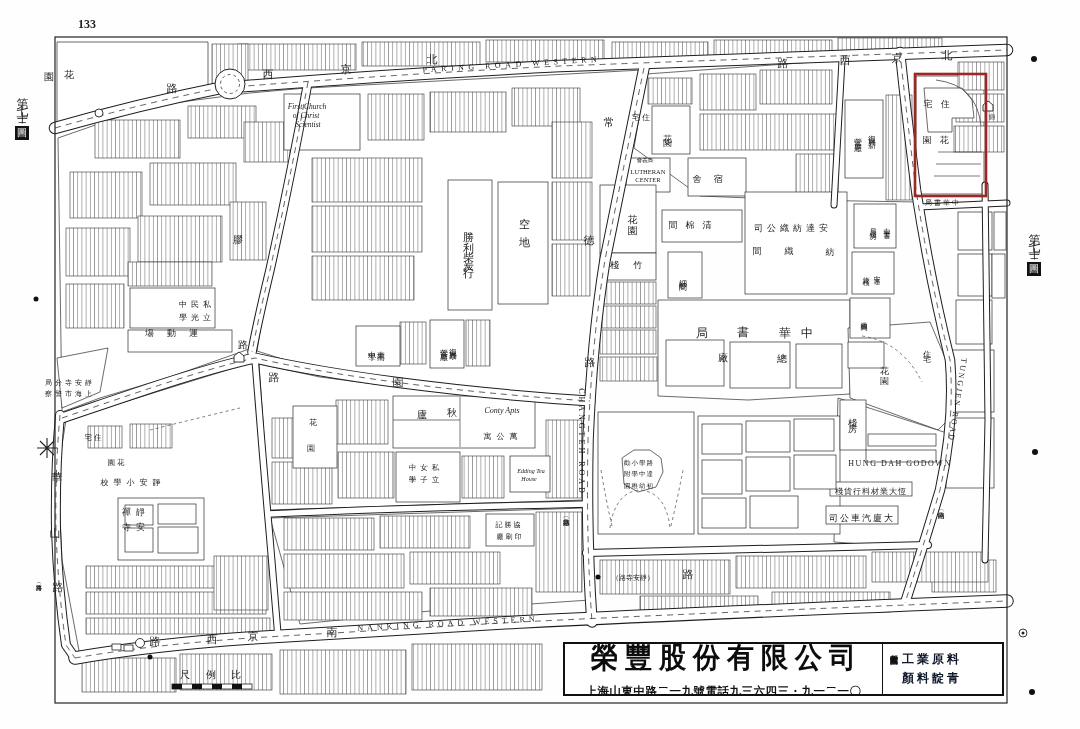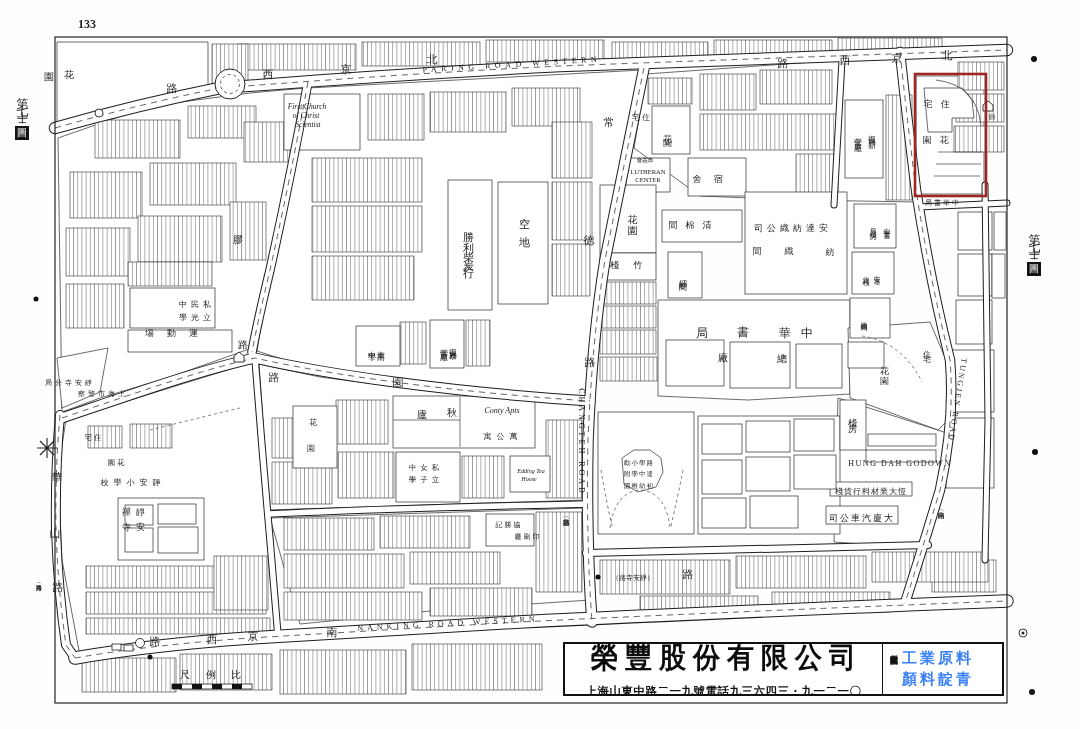--- a/index.html
+++ b/index.html
@@ -23,21 +23,21 @@
           background:#fff;display:flex;}
   #ad-main{width:317px;border-right:1.5px solid #111;display:flex;flex-direction:column;
            align-items:center;justify-content:center;overflow:hidden;}
   #ad-company{font-size:27px;font-weight:bold;letter-spacing:7px;color:#0c0c0c;white-space:nowrap;
               font-family:"Liberation Sans","DejaVu Sans",sans-serif;transform:scaleY(1.05);margin-left:7px;}
   #ad-contact{font-size:11.5px;font-weight:bold;letter-spacing:.5px;color:#111;white-space:nowrap;margin-top:8px;}
   #ad-right{flex:1;display:flex;align-items:center;padding:2px 4px;gap:4px;}
   #ad-scope{writing-mode:vertical-rl;text-orientation:upright;font-size:8px;font-weight:bold;
             letter-spacing:1px;color:#111;height:42px;}
   #ad-lines{display:flex;flex-direction:column;justify-content:center;gap:2px;}
-  .ad-line{font-size:15px;font-weight:bold;letter-spacing:3px;color:#3b82f6;white-space:nowrap;
+  .ad-line{font-size:12px;font-weight:bold;letter-spacing:3px;color:#0f172a;white-space:nowrap;
            font-family:"Liberation Sans","DejaVu Sans",sans-serif;}
 </style>
 </head>
 <body>
 
 <div id="stage">
 
   <svg id="map-svg" width="1080" height="729" viewBox="0 0 1080 729">
     <defs>
       <pattern id="hv" width="4.2" height="9" patternUnits="userSpaceOnUse">
@@ -320,21 +320,21 @@
       <span class="lbl" style="left: 238px; top: 240px; font-size: 10px;">膠</span>
       <span class="lbl" style="left: 243px; top: 345px; font-size: 10px;">路</span>
       <span class="lbl" style="left: 57px; top: 477px; font-size: 11px;">華</span>
       <span class="lbl" style="left: 55px; top: 533px; font-size: 11px;">山</span>
       <span class="lbl" style="left: 58px; top: 587px; font-size: 11px;">路</span>
       <span class="lbl v" style="left: 39px; top: 580px; font-size: 6px;">（海格路）</span>
       <span class="lbl v" style="left: 941px; top: 507px; font-size: 6.5px;">（哈同路）</span>
       <span class="lbl" style="left: 49px; top: 77px; font-size: 10px;">園</span>
       <span class="lbl" style="left: 69px; top: 75px; font-size: 10px;">花</span>
       <span class="lbl" style="left: 70px; top: 383px; font-size: 7px; letter-spacing: 3px;">局分寺安靜</span>
-      <span class="lbl" style="left: 70px; top: 394px; font-size: 7px; letter-spacing: 3px; margin-left: 33px;">察警市海上</span>
+      <span class="lbl" style="left: 70px; top: 394px; font-size: 7px; letter-spacing: 3px;">察警市海上</span>
       <span class="lbl" style="left: 93px; top: 438px; font-size: 7.5px;">宅 住</span>
       <span class="lbl" style="left: 116px; top: 463px; font-size: 7.5px;">園 花</span>
       <span class="lbl" style="left: 133px; top: 483px; font-size: 8px; letter-spacing: 5px;">校學小安靜</span>
       <span class="lbl" style="left: 136px; top: 512px; font-size: 9px; letter-spacing: 5px;">禪靜</span>
       <span class="lbl" style="left: 136px; top: 527px; font-size: 9px; letter-spacing: 5px; text-align: right;">寺安</span>
       <span class="lbl" style="left: 197px; top: 305px; font-size: 8px; letter-spacing: 4px;">中民私</span>
       <span class="lbl" style="left: 197px; top: 318px; font-size: 8px; letter-spacing: 4px;">學光立</span>
       <span class="lbl" style="left: 178px; top: 333px; font-size: 9px; letter-spacing: 13px;">塲動運</span>
       <span class="lbl v" style="left: 468px; top: 246px; font-size: 11px; letter-spacing: 9px;">勝利柴炭行</span>
       <span class="lbl v" style="left: 524px; top: 227px; font-size: 11px; letter-spacing: 18px;">空地</span>
@@ -379,21 +379,21 @@
       <span class="lbl" style="left: 452px; top: 413px; font-size: 10px;">秋</span>
       <span class="lbl" style="left: 503px; top: 437px; font-size: 8px; letter-spacing: 5px;">寓公萬</span>
       <span class="lbl" style="left: 426px; top: 468px; font-size: 7.5px; letter-spacing: 4px; font-family: Liberation Serif, serif;">中女私</span>
       <span class="lbl" style="left: 426px; top: 480px; font-size: 7.5px; letter-spacing: 4px;">學子立</span>
       <span class="lbl" style="left: 313px; top: 423px; font-size: 8px;">花</span>
       <span class="lbl" style="left: 311px; top: 449px; font-size: 8px;">園</span>
       <span class="lbl" style="left: 639px; top: 463px; font-size: 6.5px; letter-spacing: 1px;">勸小學路</span>
       <span class="lbl" style="left: 639px; top: 474px; font-size: 6.5px; letter-spacing: 1px;">附學中達</span>
       <span class="lbl" style="left: 639px; top: 486px; font-size: 6.5px; letter-spacing: 1px;">園稚幼初</span>
       <span class="lbl" style="left: 509px; top: 525px; font-size: 7px; letter-spacing: 2px;">記勝協</span>
-      <span class="lbl" style="left: 510px; top: 537px; font-size: 7px; letter-spacing: 2px; margin-left: 18px;">廠刷印</span>
+      <span class="lbl" style="left: 510px; top: 537px; font-size: 7px; letter-spacing: 2px;">廠刷印</span>
       <span class="lbl" style="left: 185px; top: 675px; font-size: 10px;">尺</span>
       <span class="lbl" style="left: 211px; top: 675px; font-size: 10px;">例</span>
       <span class="lbl" style="left: 236px; top: 675px; font-size: 10px;">比</span>
     </div>
 
   <div class="folio">133</div>
 
   <div id="plate-left" class="plate">
     <span class="pchars">第七十三</span>
     <span class="pbox">圖</span>

